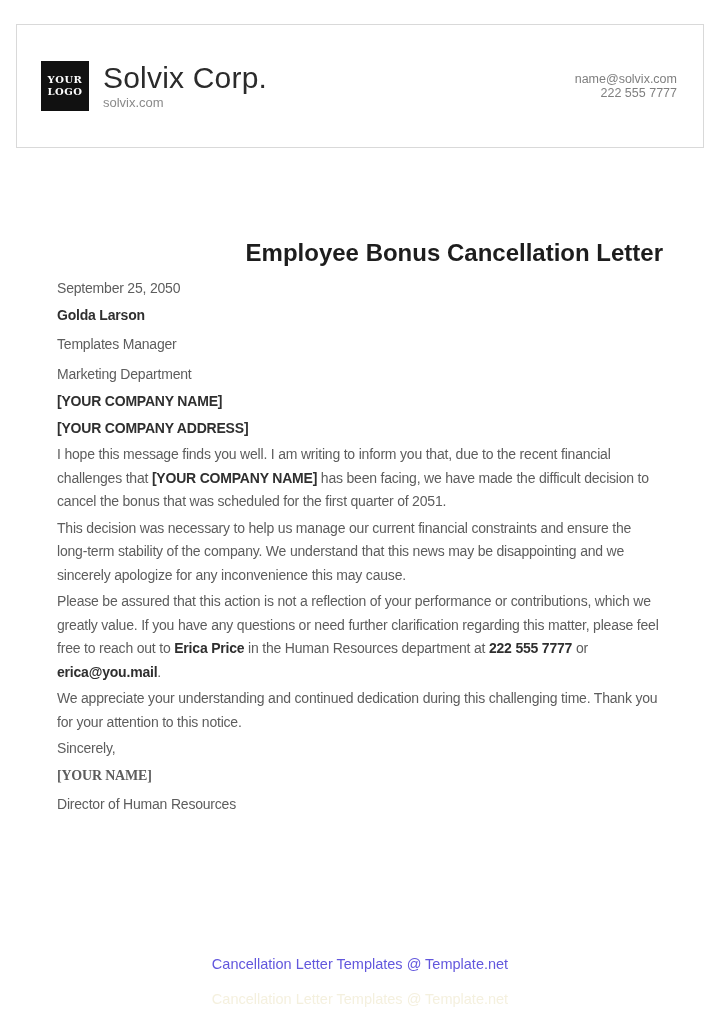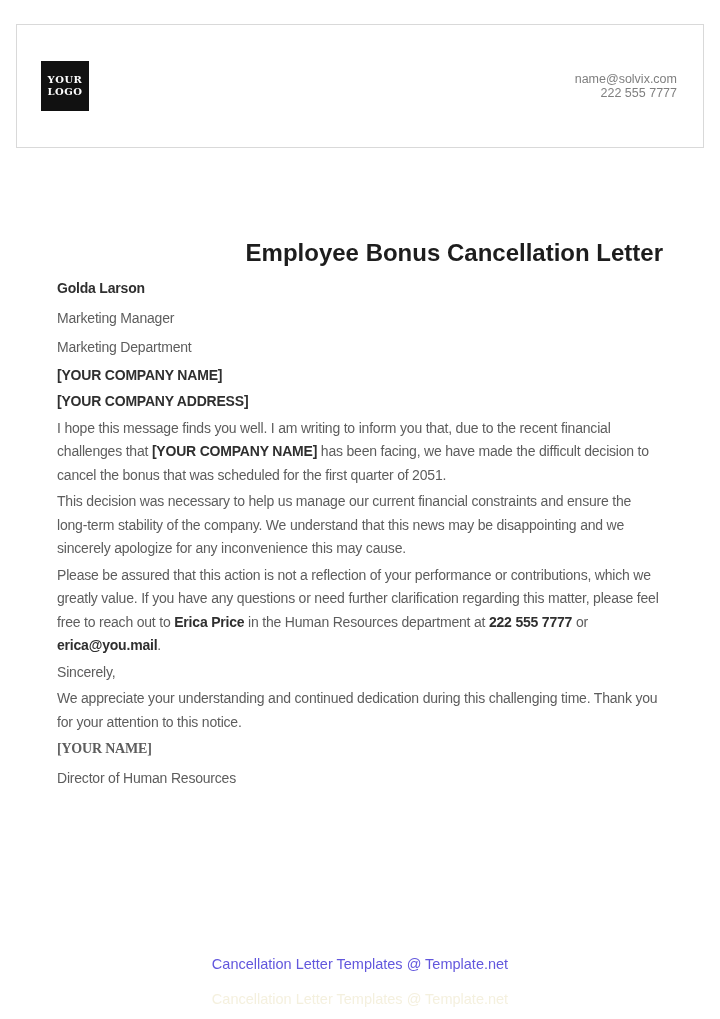--- a/index.html
+++ b/index.html
@@ -115,38 +115,43 @@
   }
 </style>
 </head>
 <body>
 
 <div class="letterhead">
   <div class="logo-box">
     <span>YOUR</span>
     <span>LOGO</span>
   </div>
+  <div class="brand">
+    <div class="company-name">Solvix Corp.</div>
+    <div class="website">solvix.com</div>
+  </div>
   <div class="contact">
     <div>name@solvix.com</div>
     <div>222 555 7777</div>
   </div>
 </div>
 
 <div class="letter">
   <h1>Employee Bonus Cancellation Letter</h1>
+  <p>September 25, 2050</p>
   <p class="bold">Golda Larson</p>
-  <p class="gap6">Marketing Manager</p>
+  <p class="gap6">Templates Manager</p>
   <p class="gap6">Marketing Department</p>
   <p class="bold gap4">[YOUR COMPANY NAME]</p>
   <p class="bold">[YOUR COMPANY ADDRESS]</p>
   <p><span>I hope this message finds you well. I am writing to inform you that, due to the recent financial challenges that </span><span class="b">[YOUR COMPANY NAME]</span><span> has been facing, we have made the difficult decision to cancel the bonus that was scheduled for the first quarter of 2051.</span></p>
   <p><span>This decision was necessary to help us manage our current financial constraints and ensure the long-term stability of the company. We understand that this news may be disappointing and we sincerely apologize for any inconvenience this may cause.</span></p>
   <p><span>Please be assured that this action is not a reflection of your performance or contributions, which we greatly value. If you have any questions or need further clarification regarding this matter, please feel free to reach out to </span><span class="b">Erica Price</span><span> in the Human Resources department at </span><span class="b">222 555 7777</span><span> or </span><span class="b">erica@you.mail</span><span>.</span></p>
+  <p><span>We appreciate your understanding and continued dedication during this challenging time. Thank you for your attention to this notice.</span></p>
   <p>Sincerely,</p>
-  <p><span>We appreciate your understanding and continued dedication during this challenging time. Thank you for your attention to this notice.</span></p>
   <p class="signer-name">[YOUR NAME]</p>
   <p>Director of Human Resources</p>
 </div>
 
 <div class="footer-link-row">
   <a href="#">Cancellation Letter Templates @ Template.net</a>
 </div>
 <div class="watermark-row">Cancellation Letter Templates @ Template.net</div>
 
 </body></html>

